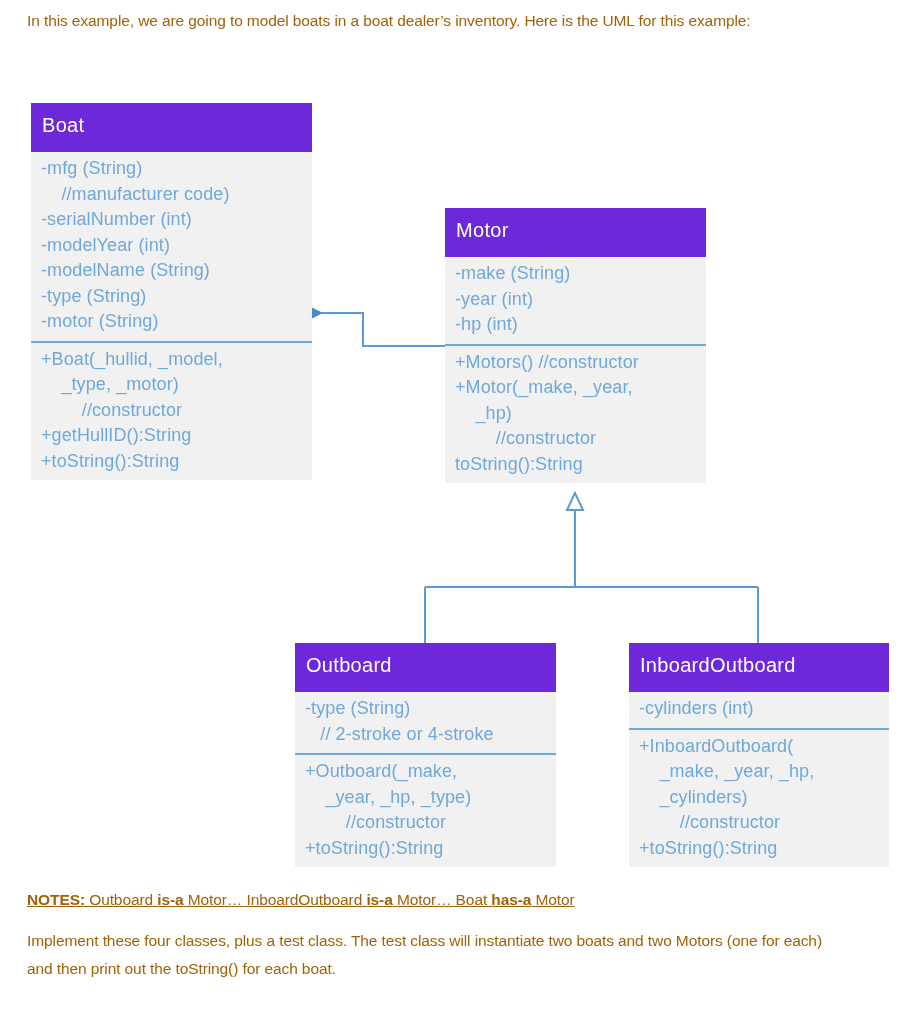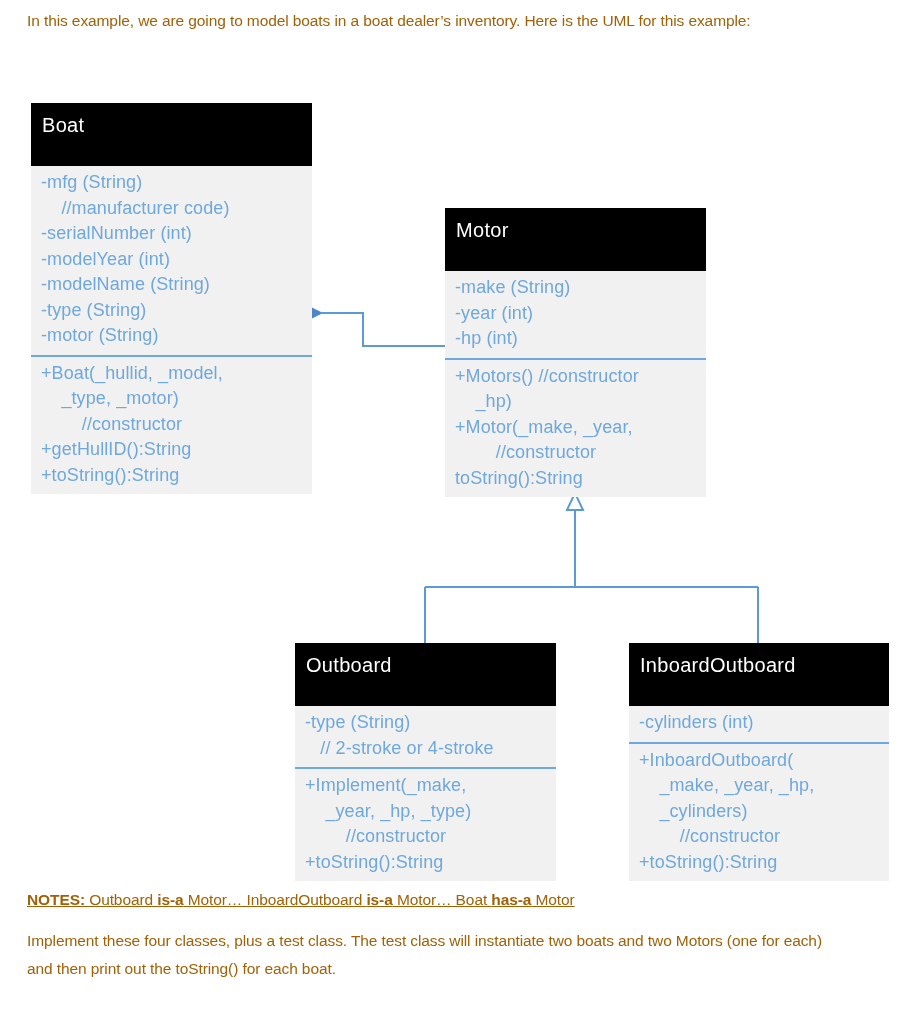--- a/index.html
+++ b/index.html
@@ -34,25 +34,25 @@
     width: 905px; height: 1024px;
   }
 
   
   .uml-class {
     position: absolute;
     background: #F1F1F1;
     box-sizing: border-box;
   }
   .uml-header {
-    background: #000000;
+    background: #6d28d9;
     color: #FFFFFF;
     font-size: 20px;
     line-height: 45px;
-    height: 63px;
+    height: 49px;
     padding-left: 11px;
     box-sizing: border-box;
     font-weight: normal;
     letter-spacing: 0.3px;
   }
   .uml-compartment {
     padding: 4px 0 6px 0;
   }
   .uml-compartment.with-top-rule {
     border-top: 2px solid #6FA8DC;
@@ -123,35 +123,35 @@
 
 <div class="uml-class" id="class-motor">
   <div class="uml-header">Motor</div>
   <div class="uml-compartment">
     <div class="uml-line">-make (String)</div>
     <div class="uml-line">-year (int)</div>
     <div class="uml-line">-hp (int)</div>
   </div>
   <div class="uml-compartment with-top-rule">
     <div class="uml-line">+Motors() //constructor</div>
+    <div class="uml-line">+Motor(_make, _year,</div>
     <div class="uml-line">    _hp)</div>
-    <div class="uml-line">+Motor(_make, _year,</div>
     <div class="uml-line">        //constructor</div>
     <div class="uml-line">toString():String</div>
   </div>
 </div>
 
 <div class="uml-class" id="class-outboard">
   <div class="uml-header">Outboard</div>
   <div class="uml-compartment">
     <div class="uml-line">-type (String)</div>
     <div class="uml-line">   // 2-stroke or 4-stroke</div>
   </div>
   <div class="uml-compartment with-top-rule">
-    <div class="uml-line">+Implement(_make,</div>
+    <div class="uml-line">+Outboard(_make,</div>
     <div class="uml-line">    _year, _hp, _type)</div>
     <div class="uml-line">        //constructor</div>
     <div class="uml-line">+toString():String</div>
   </div>
 </div>
 
 <div class="uml-class" id="class-inboardoutboard">
   <div class="uml-header">InboardOutboard</div>
   <div class="uml-compartment">
     <div class="uml-line">-cylinders (int)</div>

